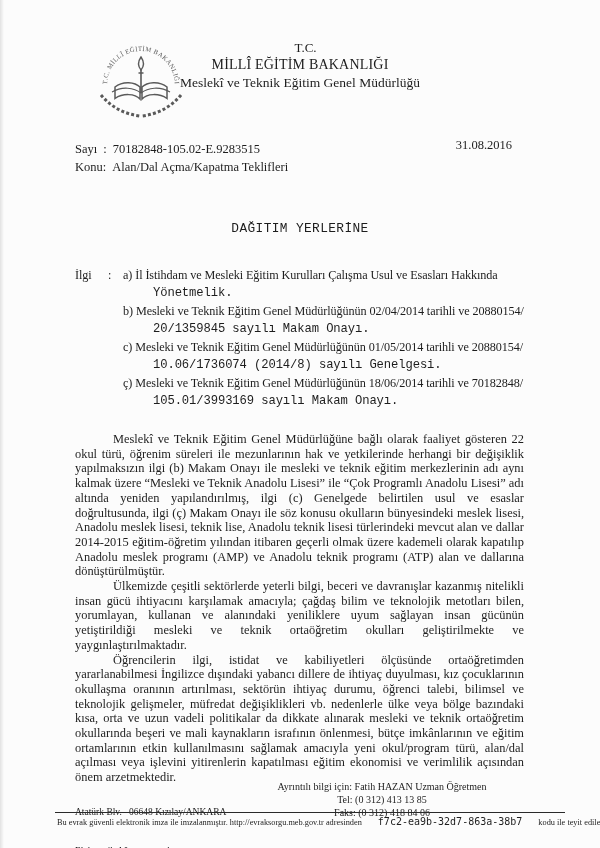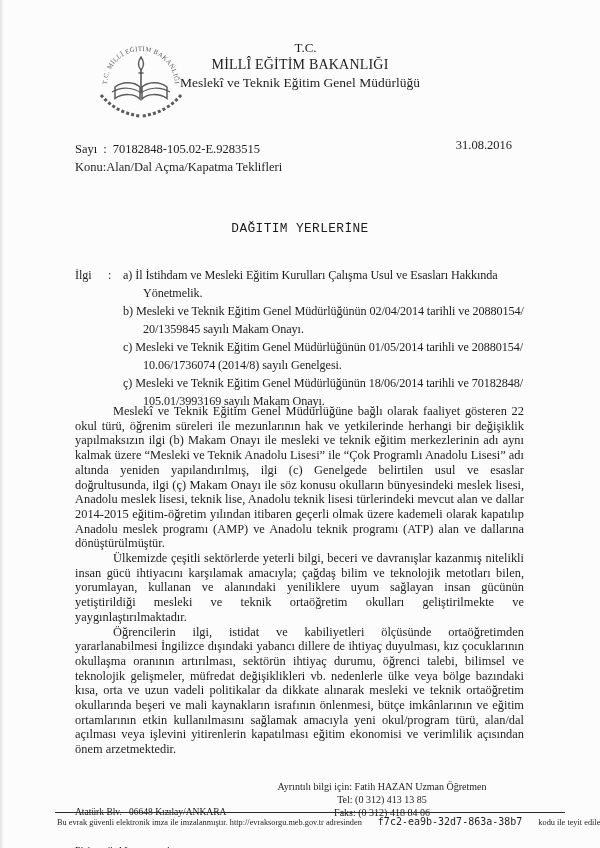--- a/index.html
+++ b/index.html
@@ -16,34 +16,34 @@
   .lh-tc{font-size:13px;margin-left:11px;}
   .lh-ministry{font-size:14px;margin-top:1px;letter-spacing:.2px;}
   .lh-dept{font-size:13.5px;margin-top:2px;}
 
   
   .docdate{position:absolute;top:138px;right:88px;font-size:12.5px;}
   .meta{position:absolute;left:75px;top:140px;font-size:12.5px;line-height:18px;}
   .meta-row{display:flex;}
   .meta-sep{margin:0 6px;}
   .meta-row .meta-value{white-space:pre-wrap;}
-  .subject-value{}
+  .subject-value{margin-left:6px;}
 
   .recipient{position:absolute;left:0;right:0;top:221px;text-align:center;
     font-size:12.8px;letter-spacing:.4px;font-family:Liberation Mono, monospace;}
 
   
   .refs{position:absolute;left:75px;top:266px;font-size:12.2px;line-height:18px;
     display:flex;letter-spacing:-.1px;}
   .refs-label{width:33px;}
   .refs-colon{width:15px;}
-  .ref-line2{margin-left:20px;}
+  .ref-line2{margin-left:30px;font-family:Liberation Mono, monospace;}
 
   
-  .body-text{position:absolute;left:75px;top:404px;width:449px;
+  .body-text{position:absolute;left:75px;top:432px;width:449px;
     font-size:12.4px;line-height:14.7px;text-align:justify;}
   .body-text p{margin:0;text-indent:38px;}
 
   
   .footer-left{position:absolute;left:75px;top:780px;font-size:9.5px;line-height:13px;white-space:pre-wrap;}
   .footer-right{position:absolute;left:266px;top:780px;width:232px;text-align:center;
     font-size:10px;line-height:13px;}
   .sep-line{position:absolute;left:55px;top:812px;width:510px;border-top:1.6px solid #2a2a2a;}
   .verify{position:absolute;left:57px;top:816px;display:flex;align-items:baseline;gap:16px;
     font-size:8.3px;white-space:nowrap;}

